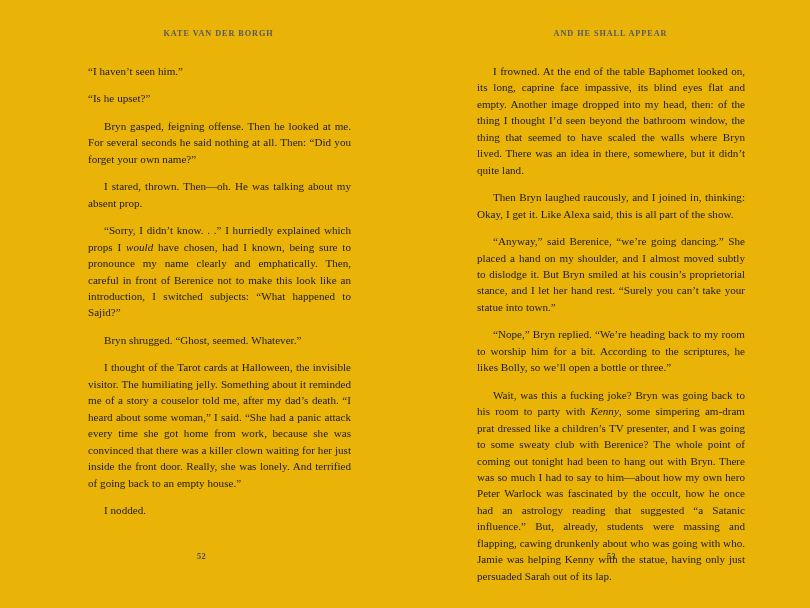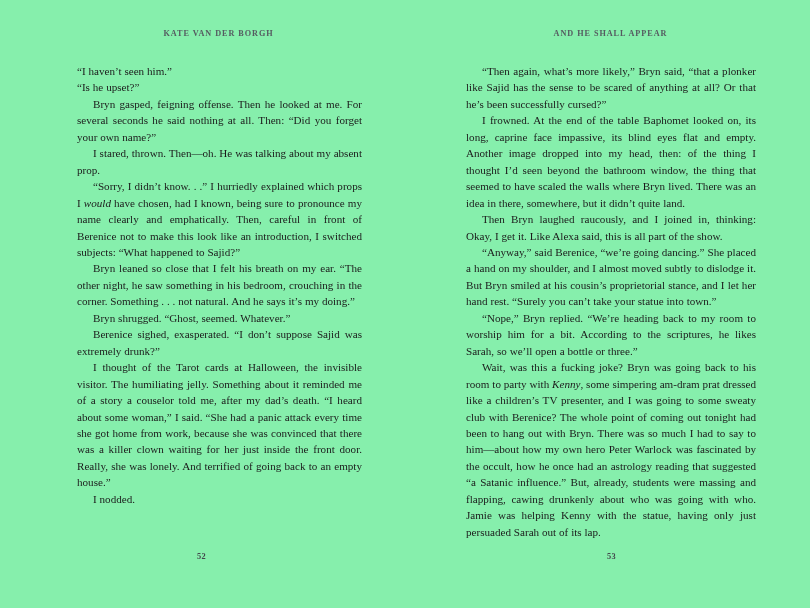--- a/index.html
+++ b/index.html
@@ -19,21 +19,21 @@
     width: 810px;
     height: 608px;
     background: #fefefe;
     display: flex;
   }
   .page {
     position: relative;
     width: 405px;
     height: 608px;
     box-sizing: border-box;
-    background: #86efac;
+    background: #eab308;
   }
   .page-left  { padding: 28px 45px 0 77px; }
   .page-right { padding: 28px 60px 8px 61px; }
 
   .running-head {
     font-family: "Liberation Serif", "DejaVu Serif", serif;
     font-size: 8.2px;
     font-weight: bold;
     letter-spacing: 0.95px;
     color: #555a60;
@@ -46,21 +46,21 @@
   .page-left .running-head  { width: 283px; margin-left: 0px; }
   .page-right .running-head { width: 289px; margin-left: 0px; }
 
   .textblock {
     margin-top: 23px;
   }
   .page-left .textblock  { width: 285px; }
   .page-right .textblock { width: 290px; }
 
   p.para {
-    margin: 0;
+    margin: 11px;
     font-size: 11.1px;
     line-height: 16.45px;
     text-align: justify;
     text-indent: 16px;
     hyphens: auto;
     -webkit-hyphens: auto;
     word-spacing: 0.1px;
     color: #1b1b1b;
   }
   p.para.noindent { text-indent: 0; }
@@ -95,36 +95,33 @@
 <div class="spread">
 
   <div class="page page-left">
     <div class="running-head">KATE VAN DER BORGH</div>
     <div class="textblock">
       <p class="para noindent">“I haven’t seen him.”</p>
       <p class="para noindent">“Is he upset?”</p>
       <p class="para">Bryn gasped, feigning offense. Then he looked at me. For several seconds he said nothing at all. Then: “Did you forget your own name?”</p>
       <p class="para">I stared, thrown. Then—oh. He was talking about my absent prop.</p>
       <p class="para">“Sorry, I didn’t know. . .” I hurriedly explained which props I <em>would</em> have chosen, had I known, being sure to pronounce my name clearly and emphatically. Then, careful in front of Berenice not to make this look like an introduction, I switched subjects: “What happened to Sajid?”</p>
-      <p class="para">Bryn leaned so close that I felt his breath on my ear. “The other night, he saw something in his bedroom, crouching in the corner. Something . . . not natural. And he says it’s my doing.”</p>
       <p class="para">Bryn shrugged. “Ghost, seemed. Whatever.”</p>
-      <p class="para">Berenice sighed, exasperated. “I don’t suppose Sajid was extremely drunk?”</p>
       <p class="para">I thought of the Tarot cards at Halloween, the invisible visitor. The humiliating jelly. Something about it reminded me of a story a couselor told me, after my dad’s death. “I heard about some woman,” I said. “She had a panic attack every time she got home from work, because she was convinced that there was a killer clown waiting for her just inside the front door. Really, she was lonely. And terrified of going back to an empty house.”</p>
       <p class="para">I nodded.</p>
     </div>
     <div class="folio">52</div>
   </div>
 
   <div class="page page-right">
     <div class="running-head">AND HE SHALL APPEAR</div>
     <div class="textblock">
-      <p class="para">“Then again, what’s more likely,” Bryn said, “that a plonker like Sajid has the sense to be scared of anything at all? Or that he’s been successfully cursed?”</p>
       <p class="para">I frowned. At the end of the table Baphomet looked on, its long, caprine face impassive, its blind eyes flat and empty. Another image dropped into my head, then: of the thing I thought I’d seen beyond the bathroom window, the thing that seemed to have scaled the walls where Bryn lived. There was an idea in there, somewhere, but it didn’t quite land.</p>
       <p class="para">Then Bryn laughed raucously, and I joined in, thinking: Okay, I get it. Like Alexa said, this is all part of the show.</p>
       <p class="para">“Anyway,” said Berenice, “we’re going dancing.” She placed a hand on my shoulder, and I almost moved subtly to dislodge it. But Bryn smiled at his cousin’s proprietorial stance, and I let her hand rest. “Surely you can’t take your statue into town.”</p>
-      <p class="para">“Nope,” Bryn replied. “We’re heading back to my room to worship him for a bit. According to the scriptures, he likes Sarah, so we’ll open a bottle or three.”</p>
+      <p class="para">“Nope,” Bryn replied. “We’re heading back to my room to worship him for a bit. According to the scriptures, he likes Bolly, so we’ll open a bottle or three.”</p>
       <p class="para">Wait, was this a fucking joke? Bryn was going back to his room to party with <em>Kenny</em>, some simpering am-dram prat dressed like a children’s TV presenter, and I was going to some sweaty club with Berenice? The whole point of coming out tonight had been to hang out with Bryn. There was so much I had to say to him—about how my own hero Peter Warlock was fascinated by the occult, how he once had an astrology reading that suggested “a Satanic influence.” But, already, students were massing and flapping, cawing drunkenly about who was going with who. Jamie was helping Kenny with the statue, having only just persuaded Sarah out of its lap.</p>
     </div>
     <div class="folio">53</div>
   </div>
 
   <div class="gutter"></div>
 </div>
 
 </body></html>

